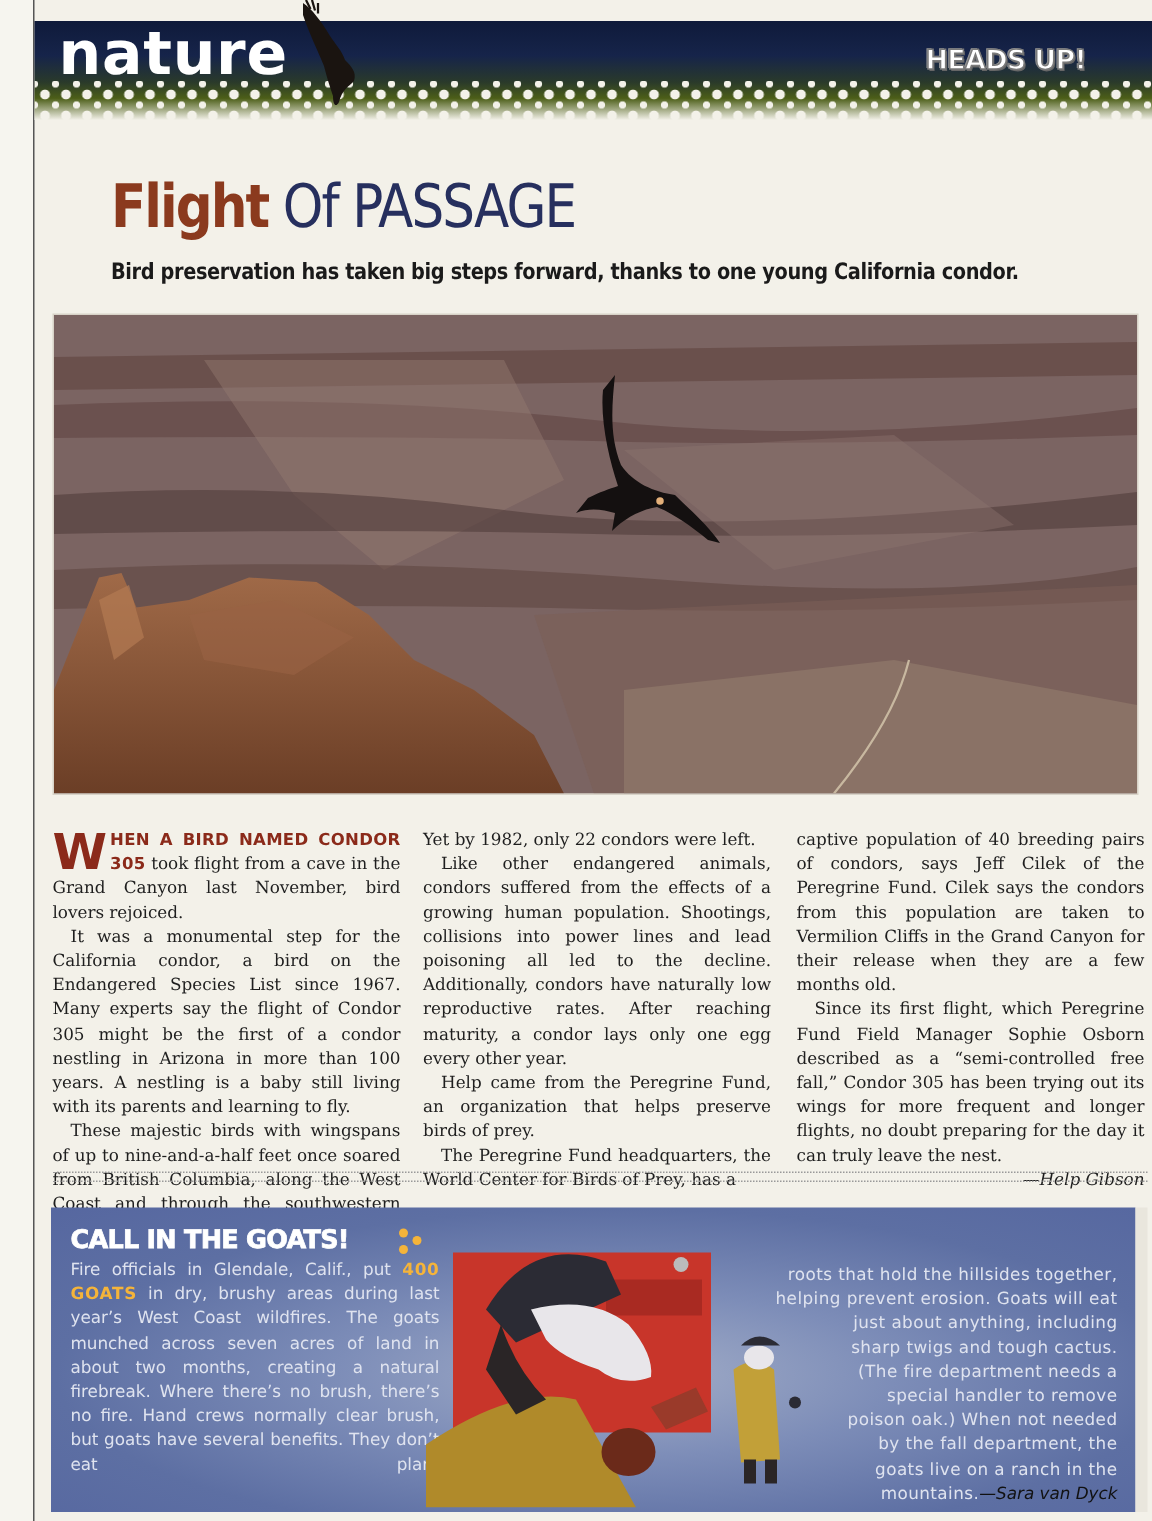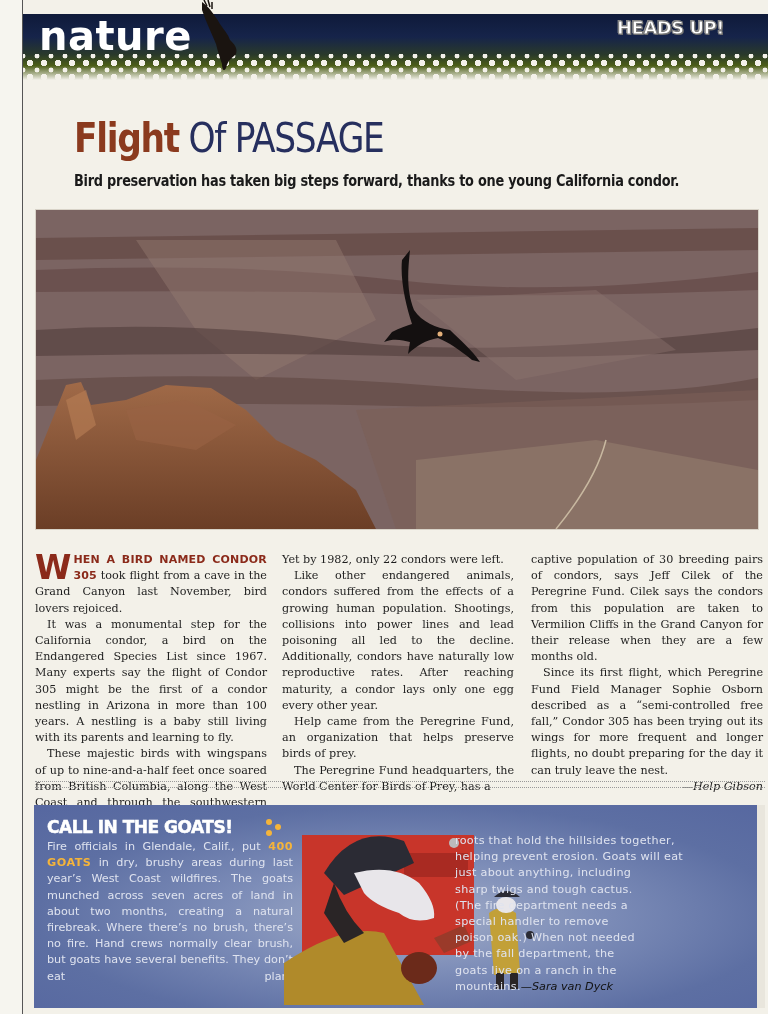--- a/index.html
+++ b/index.html
@@ -31,21 +31,21 @@
       background-size:14px 14px, 14px 14px;
       background-position:0 2px, 7px 9px;
     }
     .section-label {
       position:absolute; left:16px; top:0px;
       font-family:"DejaVu Sans", sans-serif; font-weight:bold;
       font-size:40px; color:#ffffff; letter-spacing:0.5px;
       line-height:44px;
     }
     .heads-up {
-      position:absolute; right:44px; top:3px;
+      position:absolute; right:44px; top:16px;
       font-family:"DejaVu Sans", sans-serif; font-weight:bold;
       font-size:18px; color:#ffffff;
       -webkit-text-stroke:1px #7a7a7a;
       text-shadow:1px 1px 0 #666,-1px -1px 0 #999;
       letter-spacing:-0.5px;
     }
     .header-bird {
       position:absolute; left:198px; top:0px; width:44px; height:74px;
     }
     
@@ -114,23 +114,23 @@
     .goats-dots { position:absolute; left:230px; top:13px; width:20px; height:20px; }
     .goats-left {
       position:absolute; left:13px; top:34px; width:246px;
       font-family:"DejaVu Sans", sans-serif; font-size:11.2px; line-height:16.2px;
       color:#dfe3ef; text-align:justify; text-align-last:justify;
     }
     .goats-left .hl {
       font-weight:bold; color:#f5b43a; letter-spacing:0.5px;
     }
     .goats-right {
-      position:absolute; right:12px; top:28px; width:290px;
+      position:absolute; right:12px; top:37px; width:290px;
       font-family:"DejaVu Sans", sans-serif; font-size:11.2px; line-height:16.2px;
-      color:#dfe3ef; 
+      color:#dfe3ef; text-align:right;
     }
     .goats-right .l { display:block; white-space:nowrap; letter-spacing:0.3px; }
     .goats-right .sig { color:#111; font-style:italic; letter-spacing:0; }
     .illustration {
       position:absolute; left:250px; top:8px; width:262px; height:192px;
     }
   </style>
 </head>
 <body>
 
@@ -192,21 +192,21 @@
 </div>
 
 <div class="col col2">
   <p class="noindent">Yet by 1982, only 22 condors were left.</p>
   <p>Like other endangered animals, condors suffered from the effects of a growing human population. Shootings, collisions into power lines and lead poisoning all led to the decline. Additionally, condors have naturally low reproductive rates. After reaching maturity, a condor lays only one egg every other year.</p>
   <p>Help came from the Peregrine Fund, an organization that helps preserve birds of prey.</p>
   <p>The Peregrine Fund headquarters, the World Center for Birds of Prey, has a</p>
 </div>
 
 <div class="col col3">
-  <p class="noindent">captive population of 30 breeding pairs of condors, says Jeff Cilek of the Peregrine Fund. Cilek says the condors from this population are taken to Vermilion Cliffs in the Grand Canyon for their release when they are a few months old.</p>
+  <p class="noindent">captive population of 40 breeding pairs of condors, says Jeff Cilek of the Peregrine Fund. Cilek says the condors from this population are taken to Vermilion Cliffs in the Grand Canyon for their release when they are a few months old.</p>
   <p>Since its first flight, which Peregrine Fund Field Manager Sophie Osborn described as a “semi-controlled free fall,” Condor 305 has been trying out its wings for more frequent and longer flights, no doubt preparing for the day it can truly leave the nest.</p>
   <p class="noindent byline">—Help Gibson</p>
 </div>
 
 <div class="divider"></div>
 
 <div class="goats-box">
   <div class="goats-title">CALL IN THE GOATS!</div>
   <svg class="goats-dots" viewBox="0 0 20 20">
     <circle cx="5" cy="4" r="3" fill="#f5b43a"></circle>

